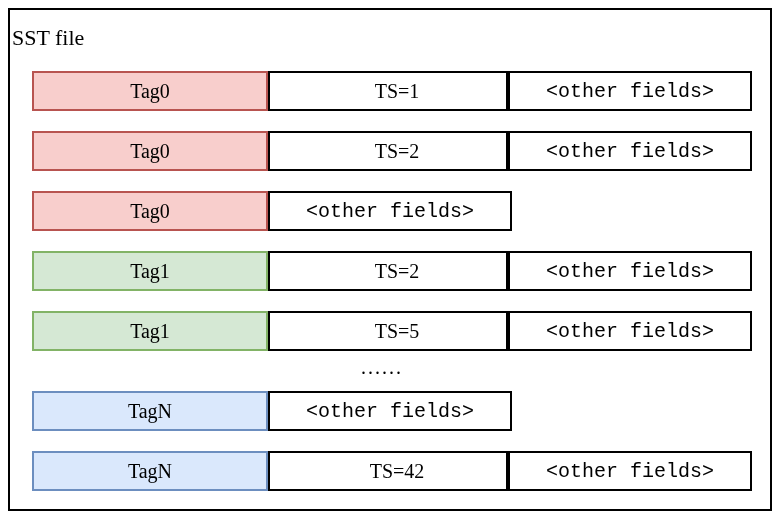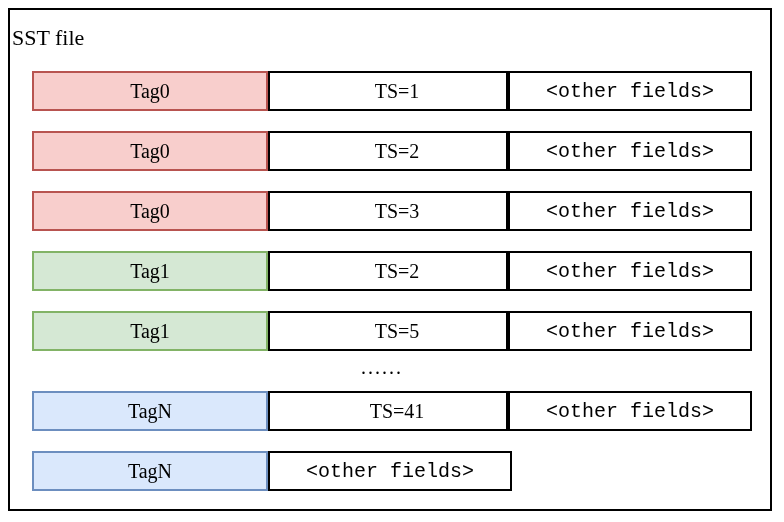--- a/index.html
+++ b/index.html
@@ -92,43 +92,42 @@
   </div>
 
   <div class="row">
     <div class="cell tag-cell" style="background: rgb(248, 206, 204); border-color: rgb(184, 84, 80);">Tag0</div>
     <div class="cell ts-cell">TS=2</div>
     <div class="cell other-cell">&lt;other fields&gt;</div>
   </div>
 
   <div class="row">
     <div class="cell tag-cell" style="background: rgb(248, 206, 204); border-color: rgb(184, 84, 80);">Tag0</div>
-    <div class="cell ts-cell">TS=3</div>
     <div class="cell other-cell">&lt;other fields&gt;</div>
   </div>
 
   <div class="row">
     <div class="cell tag-cell" style="background: rgb(213, 232, 212); border-color: rgb(130, 179, 102);">Tag1</div>
     <div class="cell ts-cell">TS=2</div>
     <div class="cell other-cell">&lt;other fields&gt;</div>
   </div>
 
   <div class="row">
     <div class="cell tag-cell" style="background: rgb(213, 232, 212); border-color: rgb(130, 179, 102);">Tag1</div>
     <div class="cell ts-cell">TS=5</div>
     <div class="cell other-cell">&lt;other fields&gt;</div>
   </div>
 <div class="ellipsis-row">
           <span>......</span>
         </div>
   <div class="row">
     <div class="cell tag-cell" style="background: rgb(218, 232, 252); border-color: rgb(108, 142, 191);">TagN</div>
-    <div class="cell ts-cell">TS=41</div>
     <div class="cell other-cell">&lt;other fields&gt;</div>
   </div>
 
   <div class="row">
     <div class="cell tag-cell" style="background: rgb(218, 232, 252); border-color: rgb(108, 142, 191);">TagN</div>
+    <div class="cell ts-cell">TS=42</div>
     <div class="cell other-cell">&lt;other fields&gt;</div>
   </div>
 </div>
   </div>
 </div>
 
 </body></html>

